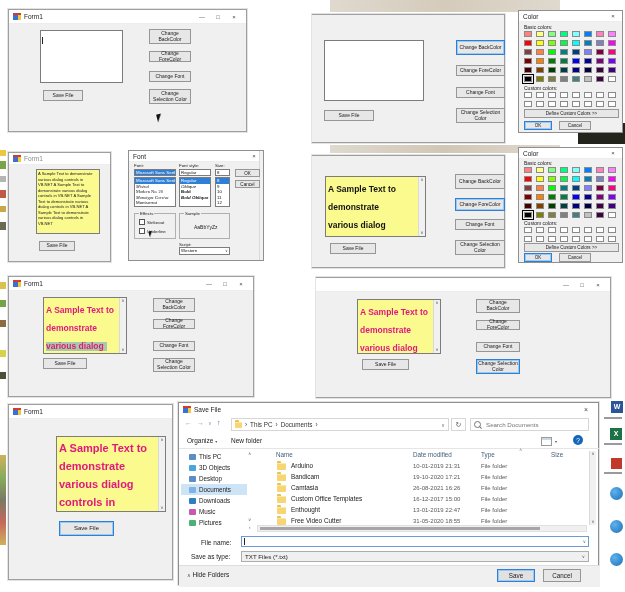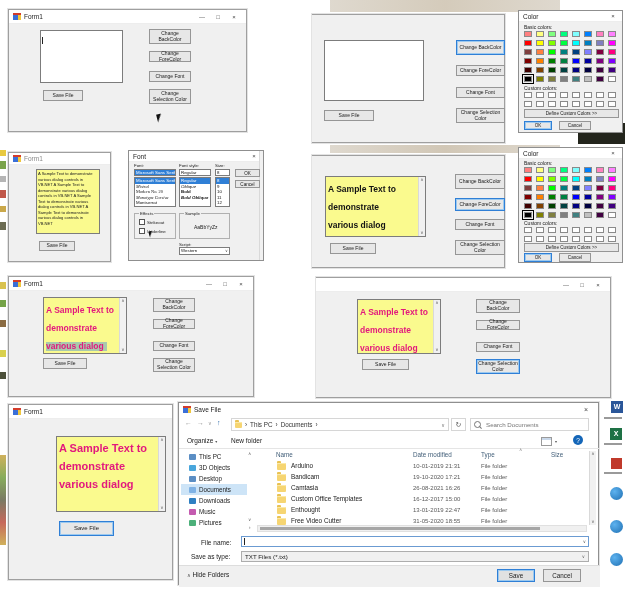--- a/index.html
+++ b/index.html
@@ -452,20 +452,21 @@
 <div class="win" style="left:8px;top:404px;width:165px;height:176px">
   <div class="tbar">
     <span class="fic"></span>
     <span class="ttl">Form1</span>
   </div>
   <div class="tbox ybox" style="left:47px;top:31px;width:110px;height:76px">
     <div class="rt rt11 pink">
         <div class="lnwrap"><span class="ln">A Sample Text to</span></div>
         <div class="lnwrap"><span class="ln">demonstrate</span></div>
         <div class="lnwrap"><span class="ln">various dialog</span></div>
+        <div class="lnwrap"><span class="ln">controls in</span></div>
         <div class="lnwrap"></div>
       </div>
     <div class="vscroll">
         <span>∧</span>
         <span>∨</span>
       </div>
   </div>
   <div class="btn focus" style="left:50px;top:116px;width:55px;height:15px;font-size:6px">Save File</div>
 </div>
 

